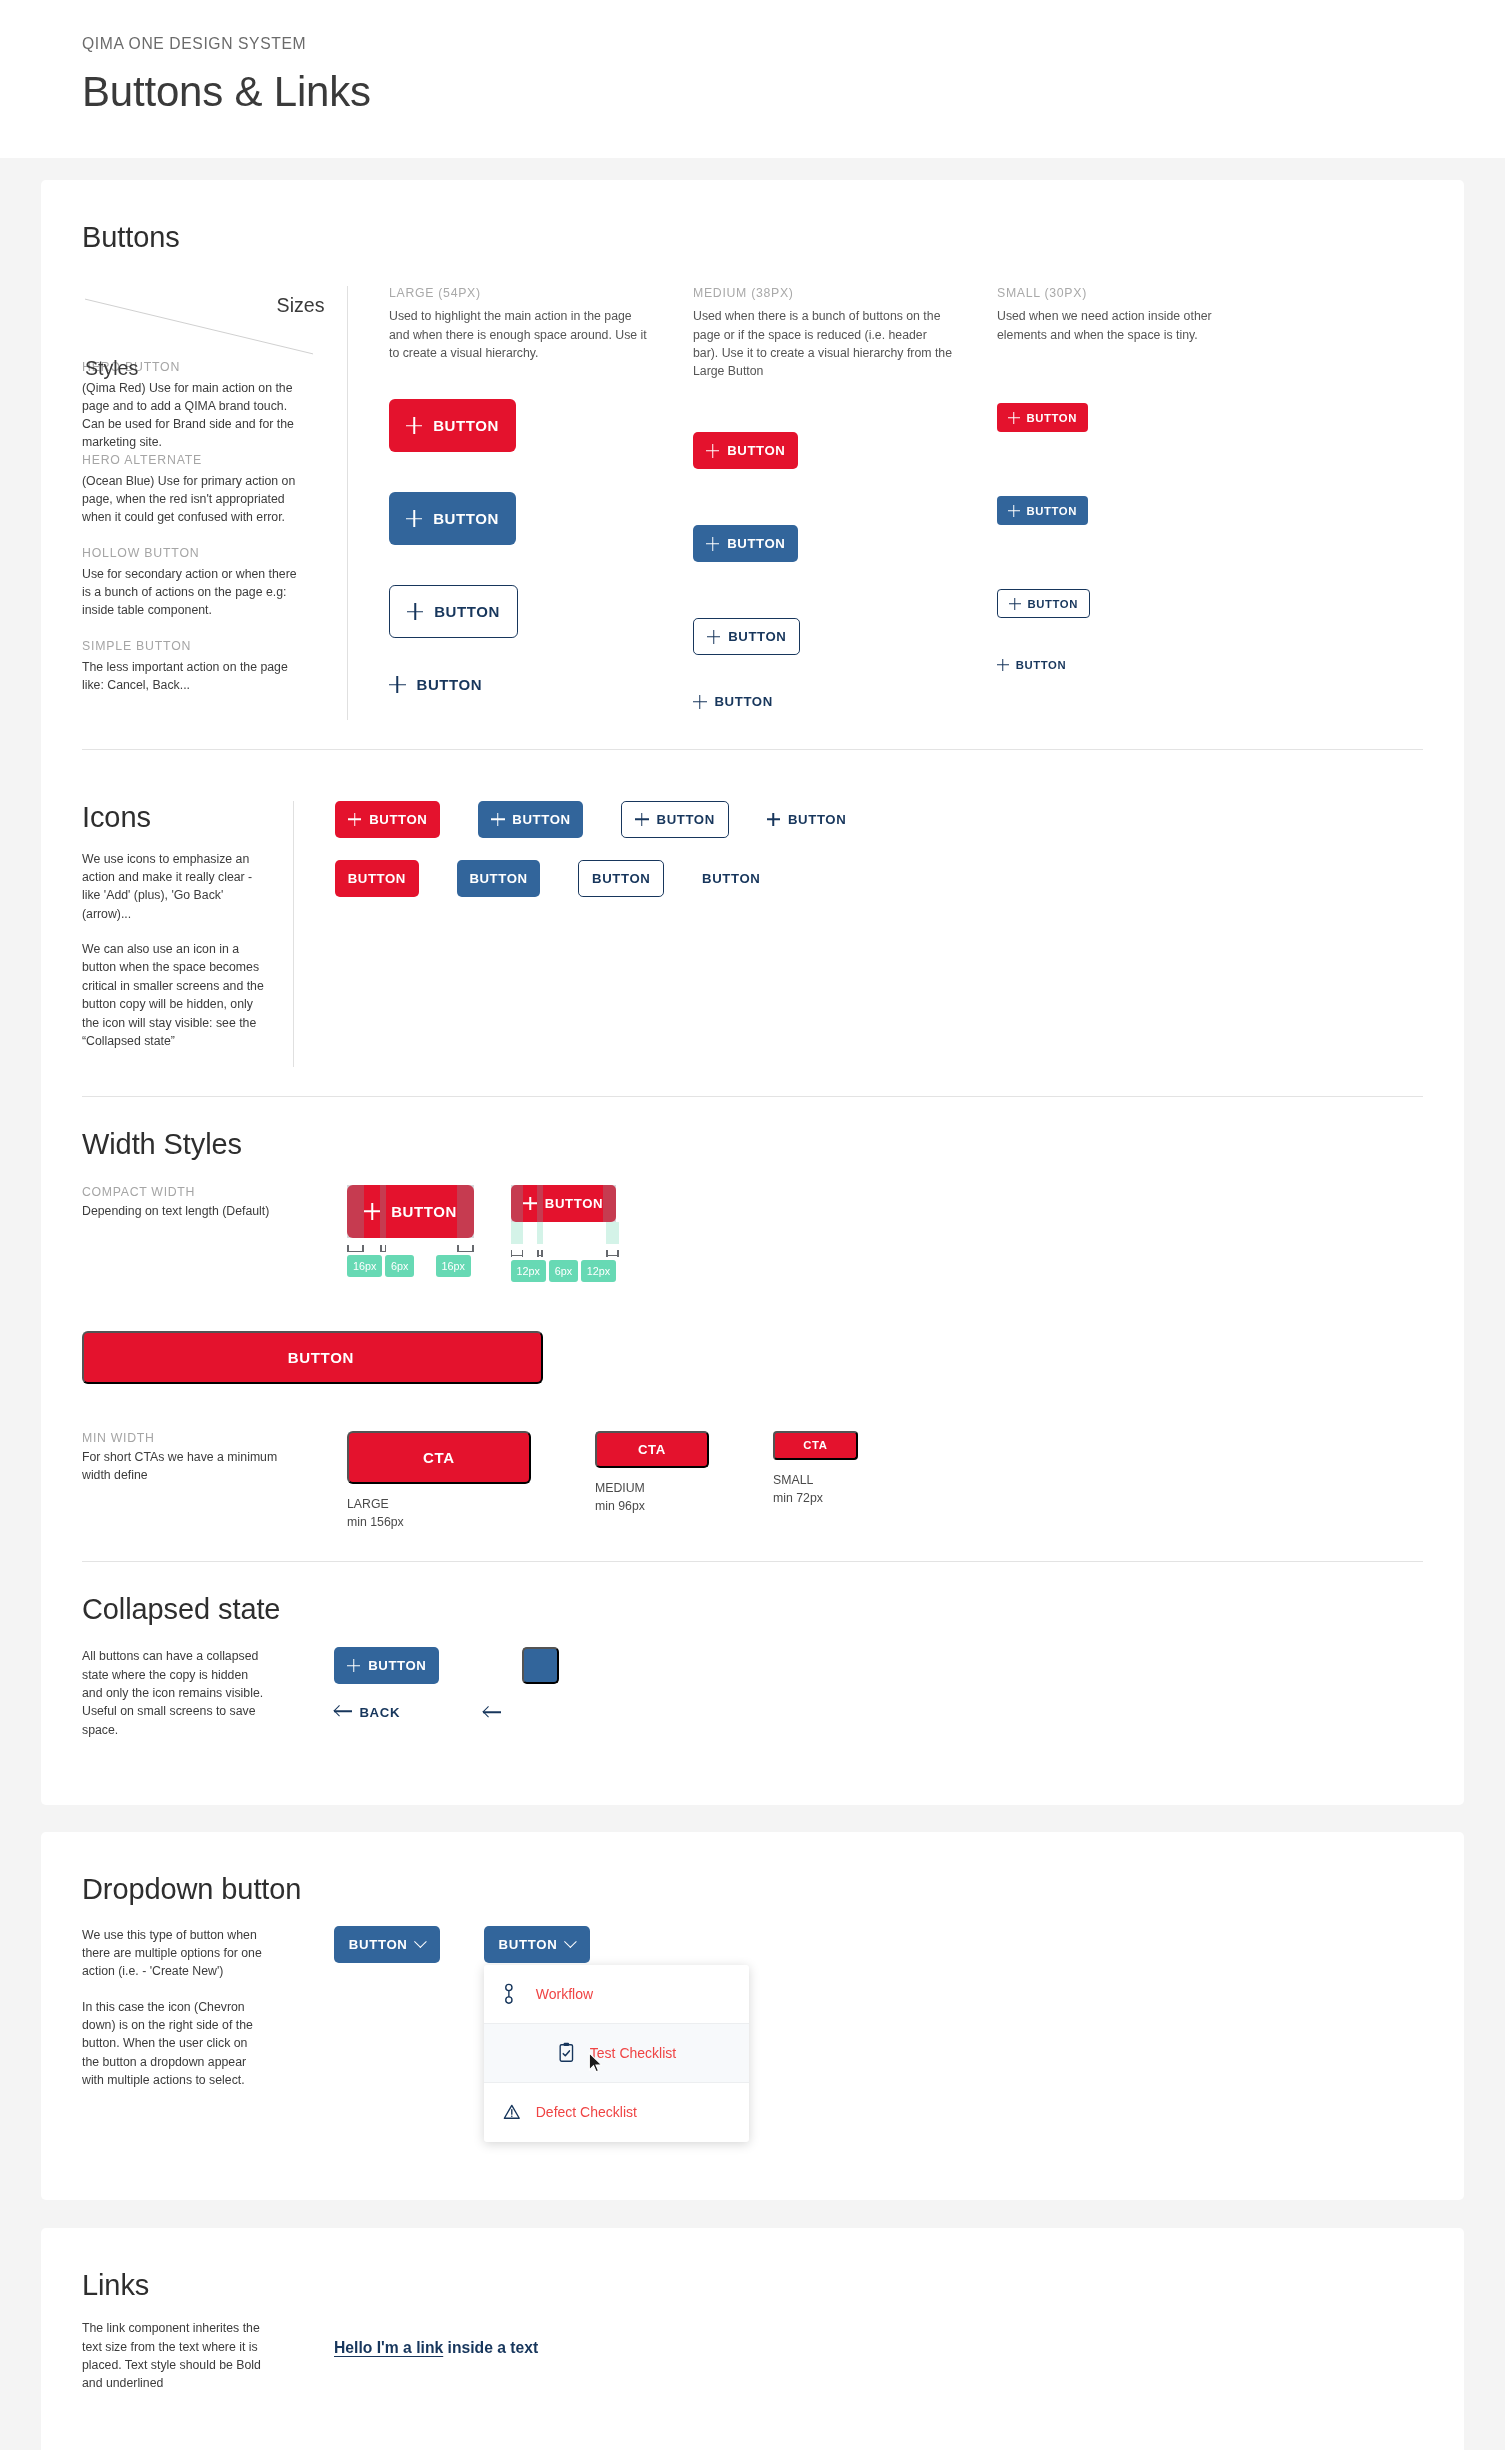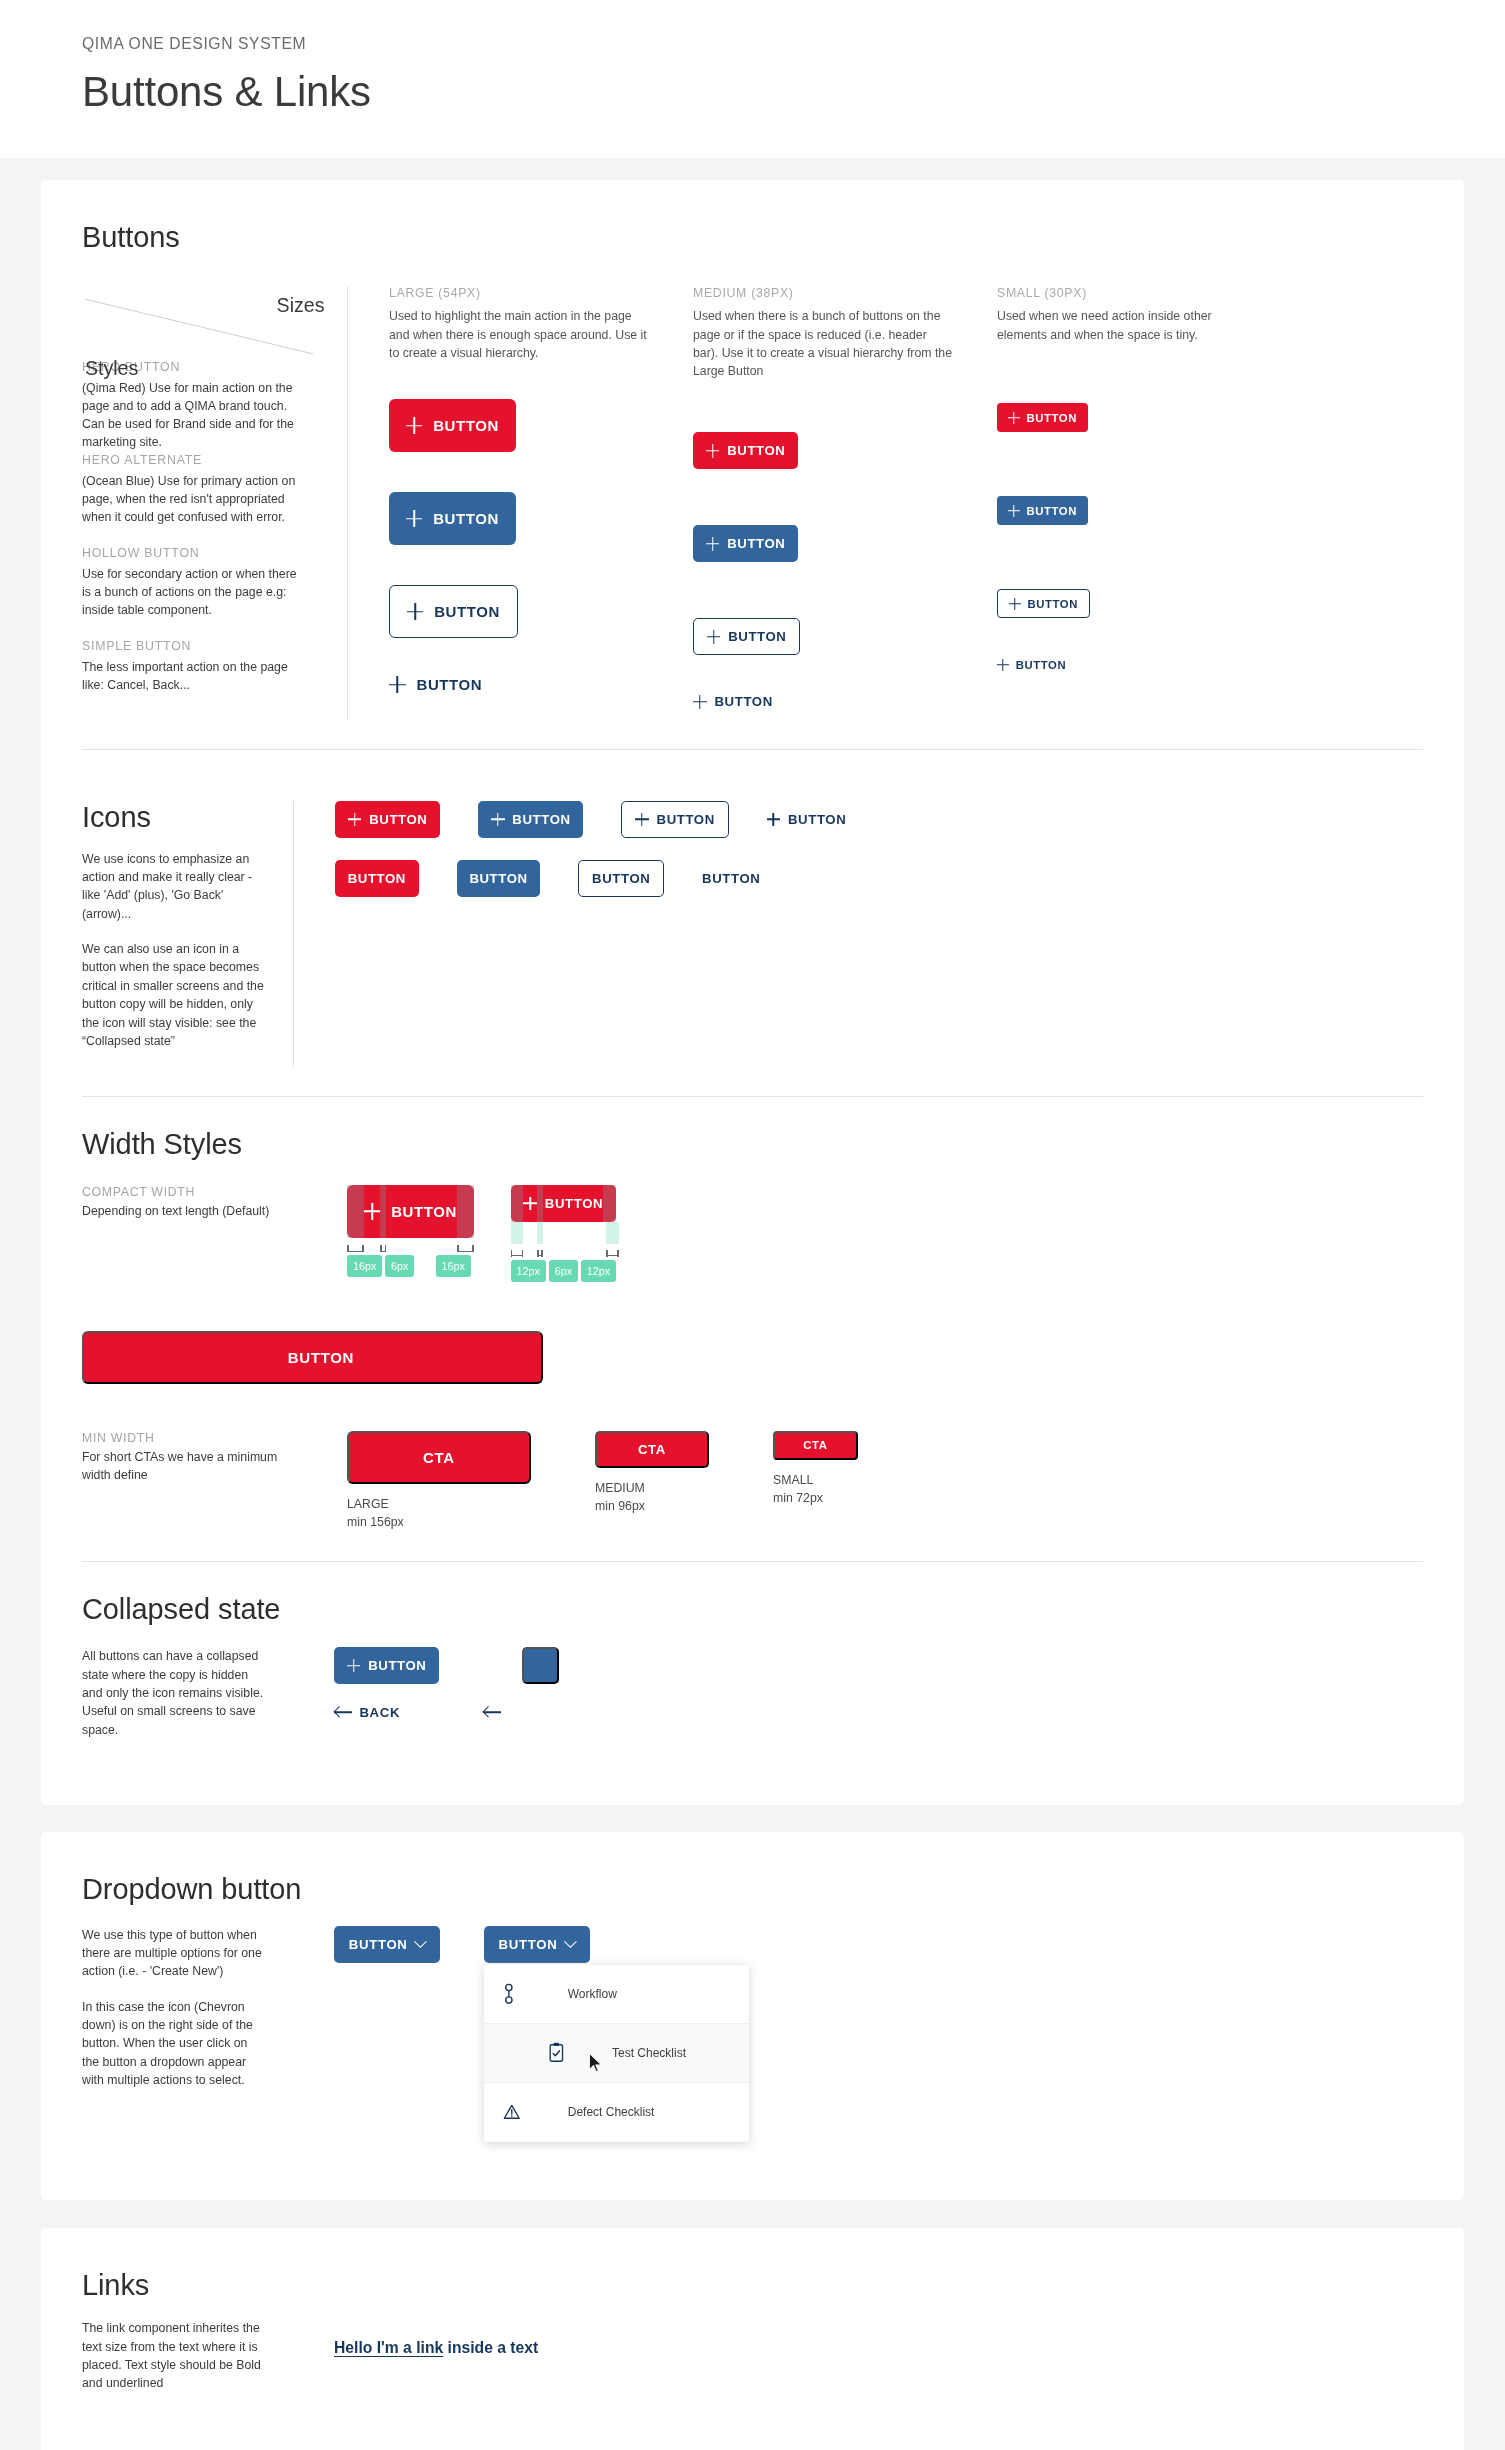--- a/index.html
+++ b/index.html
@@ -213,21 +213,21 @@
 
   
   .collapsed-row { display: flex; align-items: center; margin-bottom: 20.6px; }
   .collapsed-row > * { margin-right: 83px; }
   .icon-only {
     width: 37px; height: 37px; border-radius: 4.9px; background: #32659b;
     color: #fff; display: inline-flex; align-items: center; justify-content: center;
   }
   .icon-only .plus { width: 13.7px; height: 13.7px; margin: 0; }
   .back-btn {
-    display: inline-flex; align-items: center; color: #17365c;
+    display: inline-flex; align-items: flex-start; color: #17365c;
     font-weight: 700; font-size: 13.2px; letter-spacing: 0.7px; background: none; border: none;
   }
   .arrow-l { display:inline-block; position: relative; width: 17.6px; height: 12.7px; flex: none; margin-right: 7.8px;}
   .arrow-l::before {
     content:""; position:absolute; top: 50%; left: 0; width: 100%; height: 1.5px;
     background: currentColor; transform: translateY(-50%);
   }
   .arrow-l::after {
     content:""; position:absolute; top: 50%; left: 0.5px; width: 7.4px; height: 7.4px;
     border-left: 1.5px solid currentColor; border-bottom: 1.5px solid currentColor;
@@ -247,23 +247,22 @@
     display: inline-block; width: 8.8px; height: 8.8px; margin-left: 8.8px;
     border-right: 1.5px solid currentColor; border-bottom: 1.5px solid currentColor;
     transform: rotate(45deg) translate(-2px,-2px);
   }
   .dd-menu {
     width: 265px; background: #fff; border-radius: 2.9px;
     box-shadow: 0 2px 10.8px rgba(0,0,0,0.17); overflow: hidden; margin-top: 2px;
   }
   .dd-item {
     display: flex; align-items: center; height: 59px; padding: 0 18.6px;
-    font-size: 12px; color: #404040; border-bottom: 1px solid #eceef0;
+    font-size: 14px; color: #ef4444; border-bottom: 1px solid #eceef0;
     position: relative;
-    gap: 32px;
   }
   .dd-item:last-child { border-bottom: none; }
   .dd-item.hovered { background: #f7f9fb; justify-content: center; }
   .dd-item .dd-ico { width: 19.6px; margin-right: 13.7px; flex: none; display:flex; justify-content:center;}
   .link-demo { font-size: 15.7px; color: #17365c; font-weight: 700; padding-top: 44px; }
   .link-demo a { color: #17365c; text-decoration: underline; text-underline-offset: 2.9px; }
   .link-demo .plain { font-weight: 700; }
   svg.cursor-svg { position: absolute; pointer-events: none; }
 </style>
 </head>

